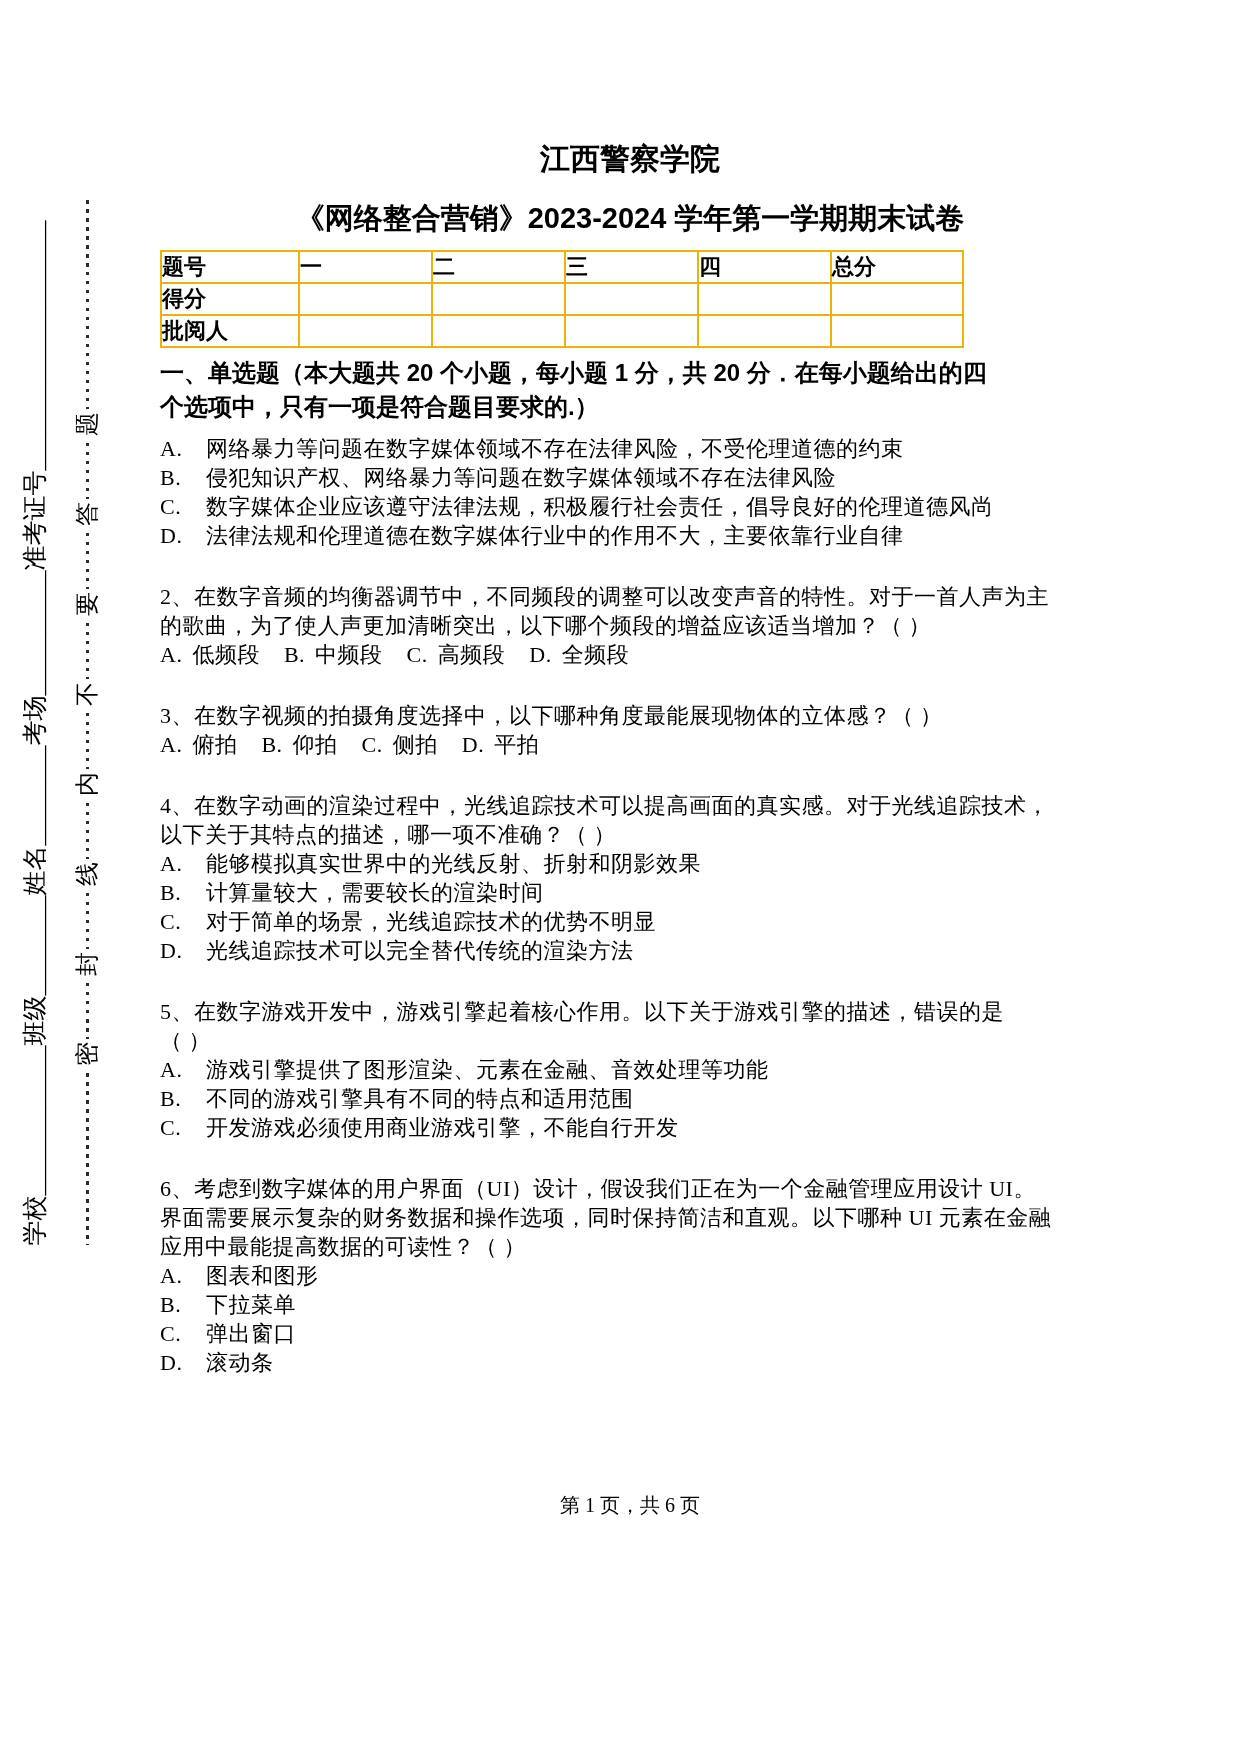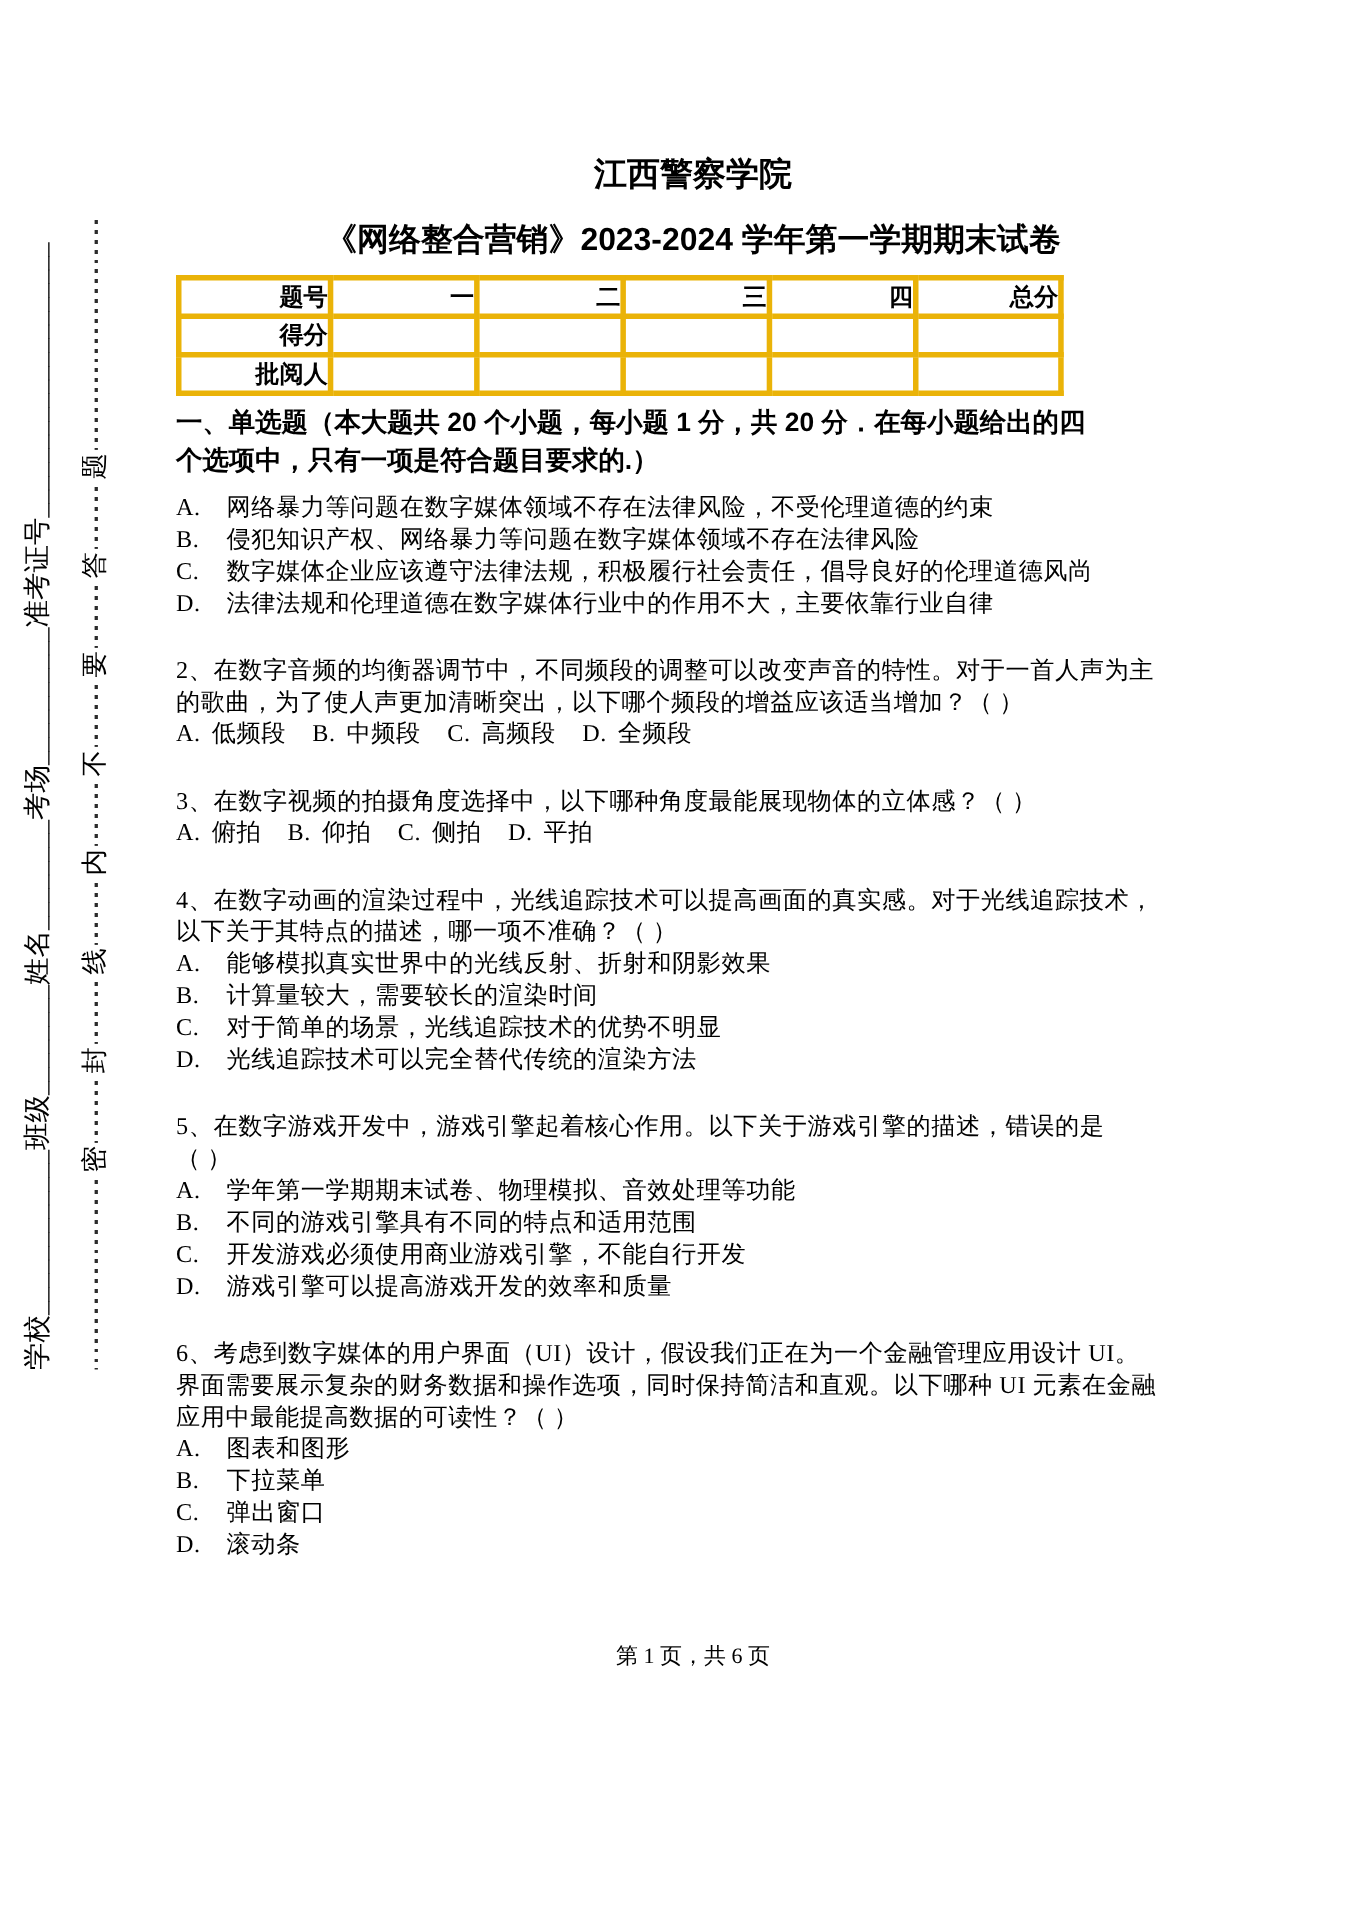--- a/index.html
+++ b/index.html
@@ -4,21 +4,21 @@
 <style>
   html,body{margin:0;padding:0;background:#e8e8e8;}
   .page{position:relative;width:1240px;height:1753px;margin:0 auto;background:#fff;
         color:#000;font-family:"Liberation Serif","DejaVu Serif",serif;overflow:hidden;}
   .content{position:absolute;left:160px;top:142px;width:940px;}
   .title{margin:0;text-align:center;font-family:Liberation Mono, monospace;
          font-weight:700;font-size:30px;line-height:38px;}
   .subtitle{margin:20px 0 0 0;text-align:center;font-family:"Liberation Sans","DejaVu Sans",sans-serif;
             font-weight:700;font-size:29px;line-height:36px;}
   table.score{border-collapse:collapse;margin-top:14px;width:802px;table-layout:fixed;font-size:22px;}
-  table.score td{border:5px solid #eab308;height:29px;text-align:right;vertical-align:middle;padding:0;}
+  table.score td{border:2px solid #eab308;height:29px;text-align:left;vertical-align:middle;padding:0;}
   table.score td.lbl{font-family:"Liberation Sans","DejaVu Sans",sans-serif;font-weight:700;}
   .section-heading{margin:8px 0 0 0;font-family:"Liberation Sans","DejaVu Sans",sans-serif;
                    font-weight:700;font-size:24px;line-height:34px;white-space:pre-wrap;}
   #questions .question{margin-top:32px;font-size:22px;line-height:29px;letter-spacing:0.5px;}
   #questions .question:first-child{margin-top:10px;}
   .stem{white-space:pre-wrap;}
   .options:not(.inline) .option{display:block;}
   .options:not(.inline) .opt-label{display:inline-block;width:46px;}
   .options.inline .option{display:inline-block;margin-right:24px;}
   .options.inline .opt-label{margin-right:10px;}
@@ -120,24 +120,23 @@
             <div class="option"><span class="opt-label">A.</span><span class="opt-text">能够模拟真实世界中的光线反射、折射和阴影效果</span></div>
             <div class="option"><span class="opt-label">B.</span><span class="opt-text">计算量较大，需要较长的渲染时间</span></div>
             <div class="option"><span class="opt-label">C.</span><span class="opt-text">对于简单的场景，光线追踪技术的优势不明显</span></div>
             <div class="option"><span class="opt-label">D.</span><span class="opt-text">光线追踪技术可以完全替代传统的渲染方法</span></div>
           </div>
         </div>
         <div class="question">
           <div class="stem">5、在数字游戏开发中，游戏引擎起着核心作用。以下关于游戏引擎的描述，错误的是
 （ ）</div>
           <div class="options">
-            <div class="option"><span class="opt-label">A.</span><span class="opt-text">学年第一学期期末试卷、物理模拟、音效处理等功能</span></div>
+            <div class="option"><span class="opt-label">A.</span><span class="opt-text">游戏引擎提供了图形渲染、元素在金融、音效处理等功能</span></div>
             <div class="option"><span class="opt-label">B.</span><span class="opt-text">不同的游戏引擎具有不同的特点和适用范围</span></div>
             <div class="option"><span class="opt-label">C.</span><span class="opt-text">开发游戏必须使用商业游戏引擎，不能自行开发</span></div>
-            <div class="option"><span class="opt-label">D.</span><span class="opt-text">游戏引擎可以提高游戏开发的效率和质量</span></div>
           </div>
         </div>
         <div class="question">
           <div class="stem">6、考虑到数字媒体的用户界面（UI）设计，假设我们正在为一个金融管理应用设计 UI。
 界面需要展示复杂的财务数据和操作选项，同时保持简洁和直观。以下哪种 UI 元素在金融
 应用中最能提高数据的可读性？（ ）</div>
           <div class="options">
             <div class="option"><span class="opt-label">A.</span><span class="opt-text">图表和图形</span></div>
             <div class="option"><span class="opt-label">B.</span><span class="opt-text">下拉菜单</span></div>
             <div class="option"><span class="opt-label">C.</span><span class="opt-text">弹出窗口</span></div>

